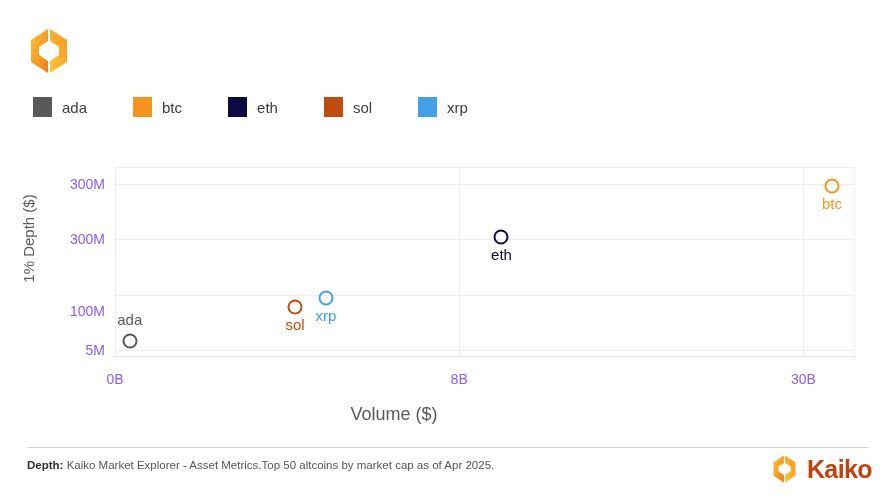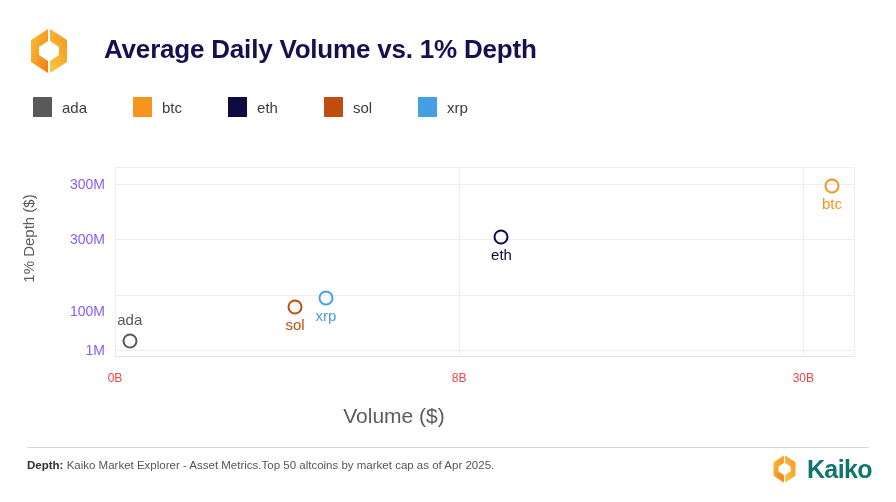--- a/index.html
+++ b/index.html
@@ -102,32 +102,32 @@
   }
   .ytick-col {
     position: absolute;
     left: 0; top: 0;
     width: 105px; height: 440px;
   }
 
   .xtick {
     position: absolute;
     top: 371px;
-    font-size: 12px;
-    color: #ef4444;
+    font-size: 14px;
+    color: #8b5cf6;
     transform: translateX(-50%);
     white-space: nowrap;
   }
 
   .axis-title-x {
     position: absolute;
     left: 0; top: 404px;
     width: 788px;
     text-align: center;
-    font-size: 21px;
+    font-size: 18px;
     color: #5b5b5b;
   }
   .axis-title-y {
     position: absolute;
     left: -32px;
     top: 230px;
     width: 120px;
     text-align: center;
     font-size: 15px;
     color: #5b5b5b;
@@ -172,21 +172,21 @@
     display: flex;
     align-items: center;
   }
   .footer-mark {
     width: 27px; height: 28px;
     margin-right: 9px;
   }
   .footer-word {
     font-size: 25px;
     font-weight: bold;
-    color: #0f766e;
+    color: #c2410c;
     letter-spacing: -0.6px;
     line-height: 1;
   }
 </style>
 </head>
 <body>
 
 <div class="header">
   <svg class="brand-mark" viewBox="0 0 44 46">
     <defs>
@@ -195,21 +195,20 @@
         <stop offset="100%" stop-color="#ef7c18"></stop>
       </linearGradient>
       <linearGradient id="gradR" x1="1" y1="0" x2="0" y2="1">
         <stop offset="0%" stop-color="#f79420"></stop>
         <stop offset="100%" stop-color="#fcc73d"></stop>
       </linearGradient>
     </defs>
     <path d="M21 1 L21 13 L12 19 L12 27 L21 33 L21 45 L4 34 L4 12 Z" fill="url(#gradL)"></path>
     <path d="M23 1 L40 12 L40 34 L23 45 L23 33 L32 27 L32 19 L23 13 Z" fill="url(#gradR)"></path>
   </svg>
-  <div class="chart-title">Average Daily Volume vs. 1% Depth</div>
 </div>
 
 <div class="legend">
   <div class="legend-item">
     <span class="legend-swatch" style="background:#595959"></span>
     <span class="legend-label">ada</span>
   </div>
   <div class="legend-item">
     <span class="legend-swatch" style="background:#f7941e"></span>
     <span class="legend-label">btc</span>
@@ -225,21 +224,21 @@
   <div class="legend-item">
     <span class="legend-swatch" style="background:#459fe4"></span>
     <span class="legend-label">xrp</span>
   </div>
 </div>
 
 <div class="plot-wrap">
 
   <div class="axis-title-y">1% Depth ($)</div>
   <div class="ytick-col" id="ytick-col">
-      <div class="ytick" style="top: 350.333px;">1M</div>
+      <div class="ytick" style="top: 350.333px;">5M</div>
       <div class="ytick" style="top: 294.778px; margin-top: 16px;">100M</div>
       <div class="ytick" style="top: 239.222px;">300M</div>
       <div class="ytick" style="top: 183.667px;">300M</div>
     </div>
 
   <div class="plot-area" id="plot-area">
       <div class="gridline-h" style="top: 182.333px;"></div>
       <div class="gridline-h" style="top: 126.778px;"></div>
       <div class="gridline-h" style="top: 71.2222px;"></div>
       <div class="gridline-h" style="top: 15.6667px;"></div>

